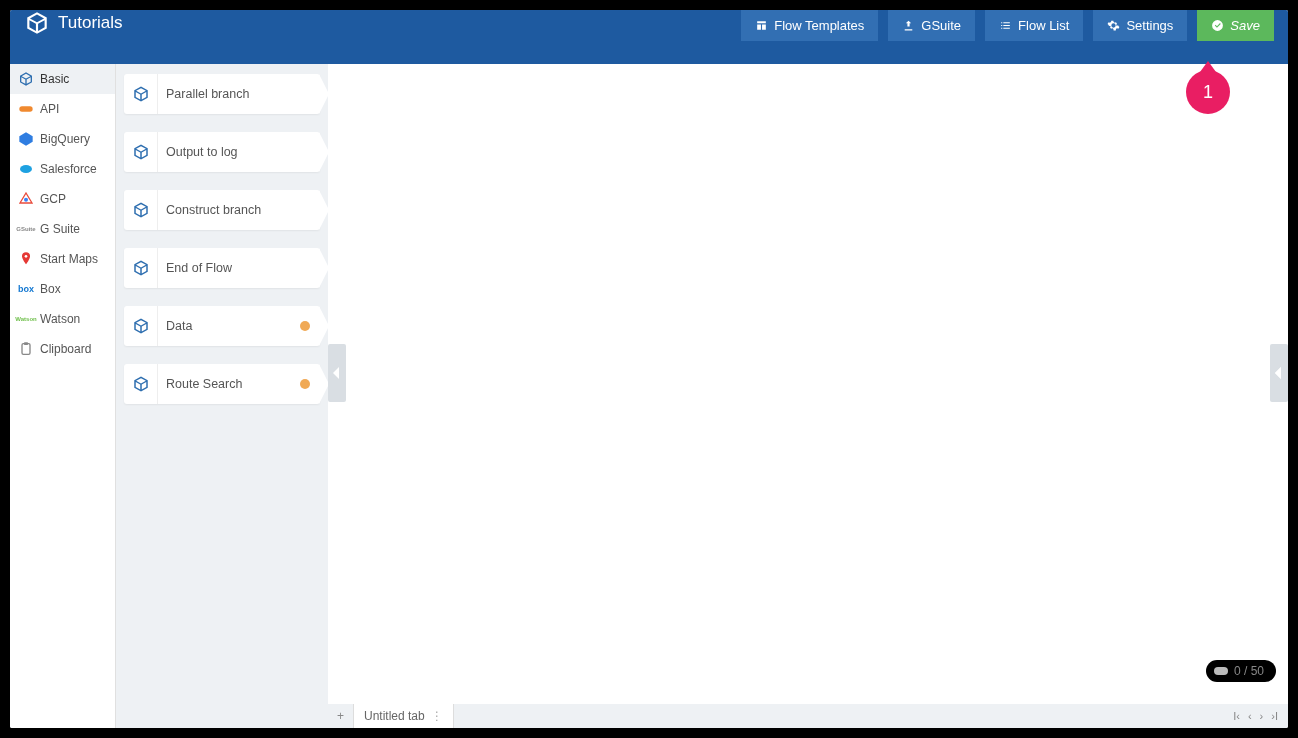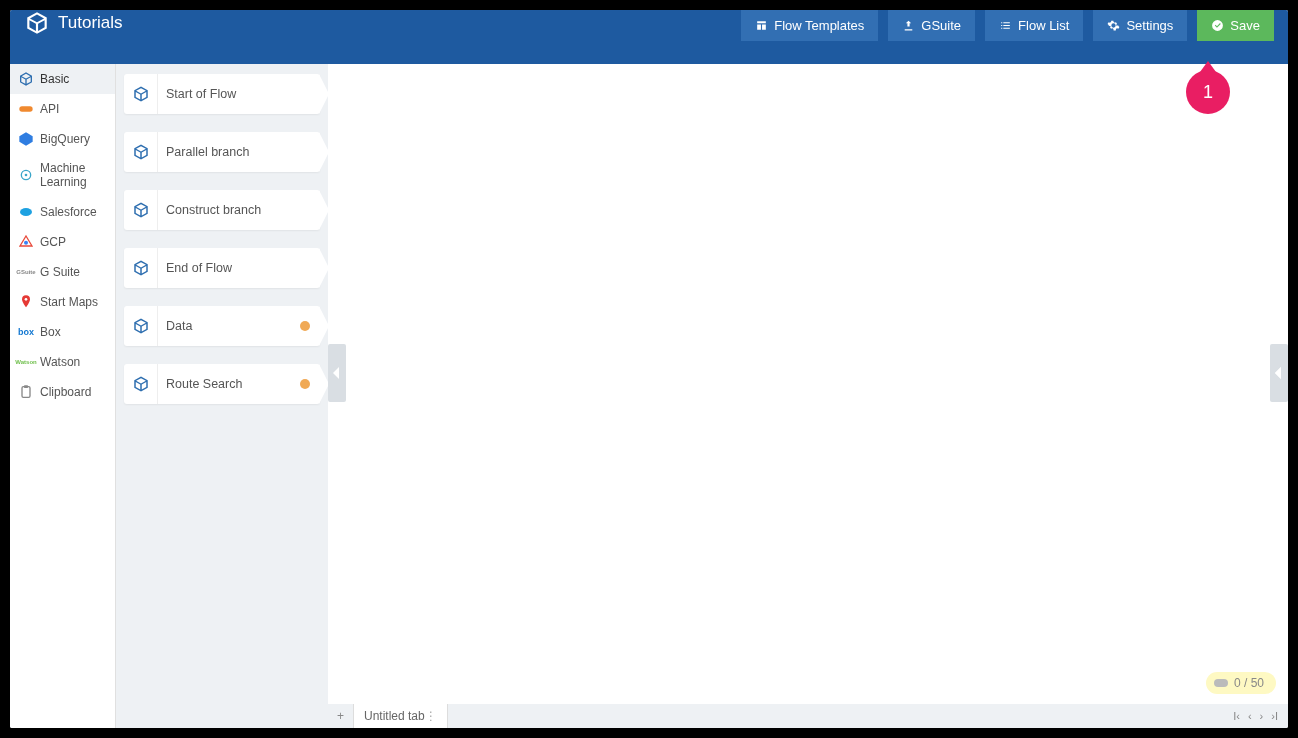--- a/index.html
+++ b/index.html
@@ -44,21 +44,21 @@
     color: #fff;
     border: none;
     border-radius: 0;
     padding: 8px 14px;
     font-size: 13px;
     display: inline-flex;
     align-items: center;
     gap: 6px;
     cursor: pointer;
   }
-  .hbtn.save { background: #5cb85c; }
+  .hbtn.save { background: #5cb85c; font-style: italic; }
   .hbtn svg { width: 13px; height: 13px; fill: currentColor; }
 
   
   .body-row {
     flex: 1;
     display: flex;
     min-height: 0;
   }
 
   
@@ -176,22 +176,22 @@
     transform: translateX(-50%);
     width: 0; height: 0;
     border-left: 8px solid transparent;
     border-right: 8px solid transparent;
     border-bottom: 11px solid #e91e63;
   }
 
   .counter-pill {
     position: absolute;
     right: 12px;
-    bottom: 10px;
-    background: #fef9c3;
+    bottom: 22px;
+    background: #000000;
     border-radius: 14px;
     padding: 4px 12px 4px 8px;
     font-size: 12px;
     color: #888;
     display: flex;
     align-items: center;
     gap: 6px;
   }
   .counter-pill .dot { width: 14px; height: 8px; background: #bbb; border-radius: 4px; }
 
@@ -208,21 +208,21 @@
   .tab-add {
     width: 26px;
     display: flex; align-items: center; justify-content: center;
     border-right: 1px solid #ddd;
     cursor: pointer;
     color: #888;
   }
   .tab {
     background: #fff;
     padding: 0 10px;
-    display: flex; align-items: center; 
+    display: flex; align-items: center; gap: 6px;
     border-right: 1px solid #ddd;
     cursor: pointer;
   }
   .tab .more { color: #aaa; }
   .tab-spacer { flex: 1; }
   .tab-nav {
     display: flex; align-items: center; gap: 8px; padding: 0 10px;
     color: #888;
   }
   .tab-nav span { cursor: pointer; font-size: 11px; }
@@ -315,29 +315,20 @@
         <span class="ni-icon">
           <svg viewBox="0 0 24 24" width="16" height="16">
               <polygon points="12,2 22,8 22,16 12,22 2,16 2,8" fill="#2f7de1"></polygon>
             </svg>
         </span>
         <span class="ni-label">BigQuery</span>
       </div>
       <div class="leftnav-item">
         <span class="ni-icon">
           <svg viewBox="0 0 24 24" width="16" height="16">
-              <circle cx="12" cy="12" r="7" fill="none" stroke="#3aa6c9" stroke-width="2"></circle>
-              <circle cx="12" cy="12" r="2" fill="#3aa6c9"></circle>
-            </svg>
-        </span>
-        <span class="ni-label">Machine Learning</span>
-      </div>
-      <div class="leftnav-item">
-        <span class="ni-icon">
-          <svg viewBox="0 0 24 24" width="16" height="16">
               <ellipse cx="12" cy="12" rx="9" ry="6" fill="#1ea1e1"></ellipse>
             </svg>
         </span>
         <span class="ni-label">Salesforce</span>
       </div>
       <div class="leftnav-item">
         <span class="ni-icon">
           <svg viewBox="0 0 24 24" width="16" height="16">
               <polygon points="12,3 21,18 3,18" fill="none" stroke="#e84b3c" stroke-width="2"></polygon>
               <circle cx="12" cy="13" r="3" fill="#3b82f6"></circle>
@@ -374,33 +365,33 @@
             </svg>
         </span>
         <span class="ni-label">Clipboard</span>
       </div>
     </div>
 
     <div class="palette">
 
       <div class="node">
         <div class="node-icon">
-          <svg class="mini-cube" viewBox="0 0 24 24">
-              <path fill="#2f6fb0" d="M12 2 3 7v10l9 5 9-5V7l-9-5zm0 2.2 6.5 3.6L12 11.4 5.5 7.8 12 4.2zM5 9.4l6 3.3v6.6l-6-3.3V9.4zm8 9.9v-6.6l6-3.3V16l-6 3.3z"></path>
-            </svg>
-        </div>
-        <div class="node-label">Start of Flow</div>
-      </div>
-      <div class="node">
-        <div class="node-icon">
             <svg class="mini-cube" viewBox="0 0 24 24">
               <path fill="#2f6fb0" d="M12 2 3 7v10l9 5 9-5V7l-9-5zm0 2.2 6.5 3.6L12 11.4 5.5 7.8 12 4.2zM5 9.4l6 3.3v6.6l-6-3.3V9.4zm8 9.9v-6.6l6-3.3V16l-6 3.3z"></path>
             </svg>
           </div>
         <div class="node-label">Parallel branch</div>
+      </div>
+      <div class="node">
+        <div class="node-icon">
+            <svg class="mini-cube" viewBox="0 0 24 24">
+              <path fill="#2f6fb0" d="M12 2 3 7v10l9 5 9-5V7l-9-5zm0 2.2 6.5 3.6L12 11.4 5.5 7.8 12 4.2zM5 9.4l6 3.3v6.6l-6-3.3V9.4zm8 9.9v-6.6l6-3.3V16l-6 3.3z"></path>
+            </svg>
+          </div>
+        <div class="node-label">Output to log</div>
       </div>
       <div class="node">
         <div class="node-icon">
             <svg class="mini-cube" viewBox="0 0 24 24">
               <path fill="#2f6fb0" d="M12 2 3 7v10l9 5 9-5V7l-9-5zm0 2.2 6.5 3.6L12 11.4 5.5 7.8 12 4.2zM5 9.4l6 3.3v6.6l-6-3.3V9.4zm8 9.9v-6.6l6-3.3V16l-6 3.3z"></path>
             </svg>
           </div>
         <div class="node-label">Construct branch</div>
       </div>
       <div class="node">

